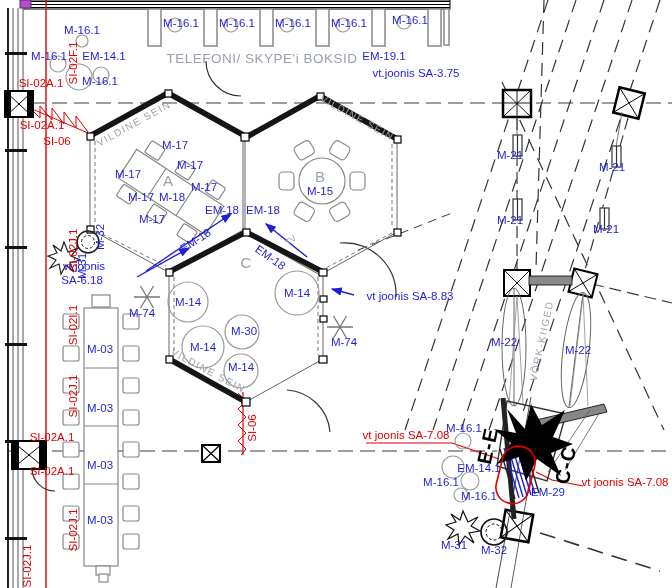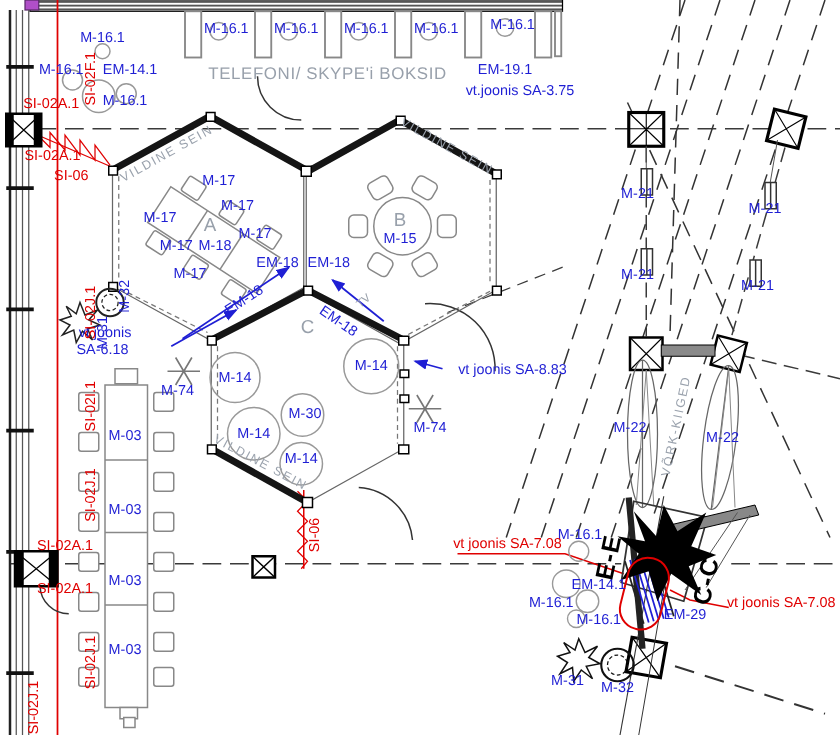--- a/index.html
+++ b/index.html
@@ -358,21 +358,21 @@
 <div class="L r" style="left:74px;top:63px;transform:translate(-50%,-50%) rotate(-90deg)">SI-02F.1</div>
 <div class="L r" style="left:41px;top:84px">SI-02A.1</div>
 <div class="L r" style="left:42px;top:126px">SI-02A.1</div>
 <div class="L r" style="left:57px;top:142px">SI-06</div>
 <div class="L b" style="left:181px;top:24px">M-16.1</div>
 <div class="L b" style="left:237px;top:24px">M-16.1</div>
 <div class="L b" style="left:293px;top:24px">M-16.1</div>
 <div class="L b" style="left:349px;top:24px">M-16.1</div>
 <div class="L b" style="left:410px;top:21px">M-16.1</div>
 <div class="L g big" style="left:262px;top:59px">TELEFONI/ SKYPE'i BOKSID</div>
-<div class="L b" style="left:404px;top:57px">EM-19.1</div>
+<div class="L b" style="left:384px;top:57px">EM-19.1</div>
 <div class="L b" style="left:416px;top:74px">vt.joonis SA-3.75</div>
 <div class="L vs" style="left:134px;top:124px;transform:translate(-50%,-50%) rotate(-29deg)">VILDINE SEIN</div>
 <div class="L vs" style="left:357px;top:118px;transform:translate(-50%,-50%) rotate(29deg)">VILDINE SEIN</div>
 <div class="L vs" style="left:208px;top:371px;transform:translate(-50%,-50%) rotate(28deg)">VILDINE SEIN</div>
 <div class="L room" style="left:168px;top:180px">A</div>
 <div class="L room" style="left:320px;top:176px">B</div>
 <div class="L room" style="left:246px;top:262px">C</div>
 <div class="L b" style="left:175px;top:146px">M-17</div>
 <div class="L b" style="left:190px;top:166px">M-17</div>
 <div class="L b" style="left:128px;top:175px">M-17</div>

